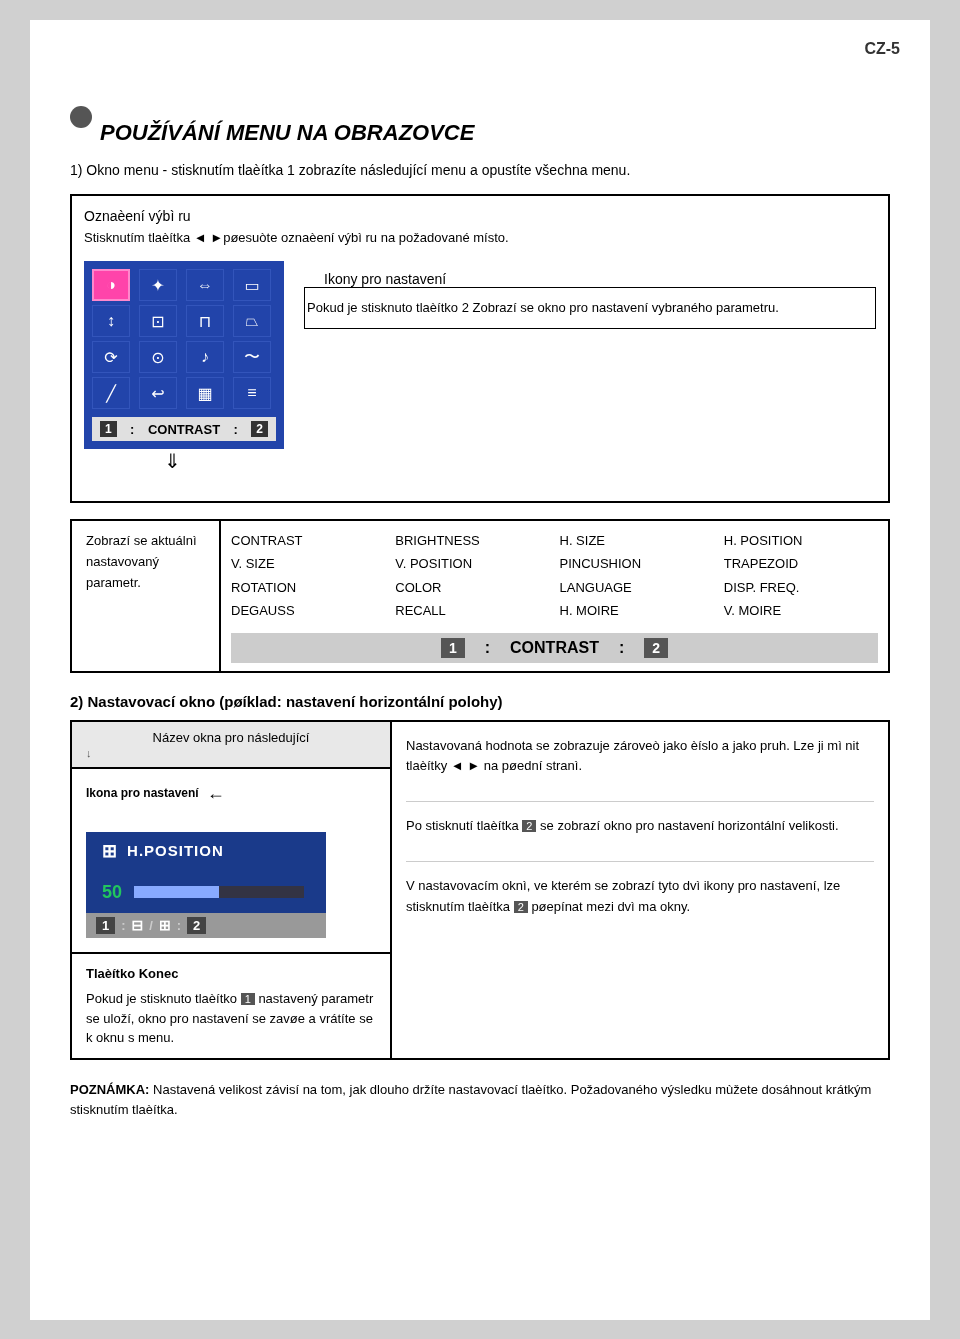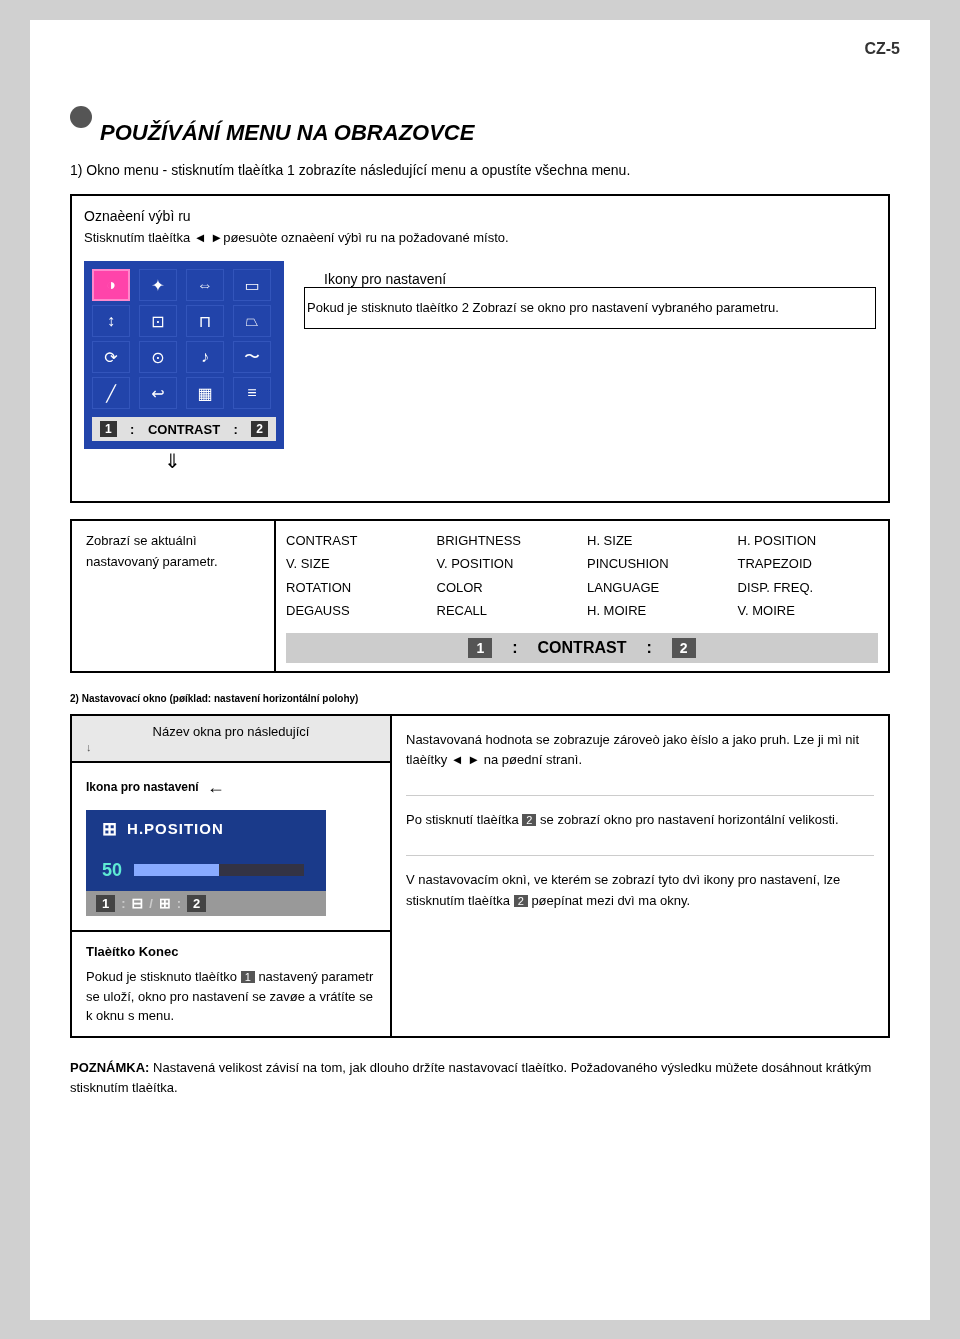--- a/index.html
+++ b/index.html
@@ -135,21 +135,21 @@
     
     .params-area {
       display: flex;
       margin: 10px 0 0 0;
       border: 2px solid #000;
     }
     .params-left {
       border-right: 2px solid #000;
       padding: 10px 14px;
       font-size: 13px;
-      width: 204px;
+      width: 149px;
       flex-shrink: 0;
     }
     .params-right {
       flex: 1;
       padding: 8px 10px;
     }
     .params-columns {
       display: grid;
       grid-template-columns: repeat(4, 1fr);
       gap: 0 10px;
@@ -178,21 +178,21 @@
       font-size: 14px;
     }
     .params-bottom-bar .colon-box2 {
       background: #555;
       color: white;
       padding: 2px 8px;
       font-size: 14px;
     }
     
     .section2-title {
-      font-size: 10px;
+      font-size: 15px;
       font-weight: bold;
       margin: 20px 0 10px 0;
     }
     .section2-content {
       display: flex;
       gap: 0;
       border: 2px solid #000;
     }
     .section2-left {
       width: 320px;
@@ -229,21 +229,21 @@
     .hposition-icon {
       font-size: 18px;
     }
     .hposition-title {
       font-size: 15px;
       font-weight: bold;
       letter-spacing: 1px;
     }
     .hposition-value-bar {
       background: #1a3a8a;
-      color: #5eead4;
+      color: #22c55e;
       padding: 6px 16px;
       display: flex;
       align-items: center;
       gap: 6px;
       font-size: 14px;
     }
     .value-number {
       font-size: 18px;
       font-weight: bold;
     }
@@ -469,21 +469,21 @@
 
     <div class="section2-left">
 
       <div class="naziv-box">
         <span>Název okna pro následující</span>
         <div style="font-size: 11px; text-align:left; margin-top:2px; color:#555;">↓</div>
       </div>
 
       <div class="icon-display-area">
 
-        <div style="display:flex; align-items: center; gap:8px; margin-bottom: 4px;">
+        <div style="display:flex; align-items: center; gap:8px; margin-bottom: 20px;">
           <span style="font-size:12px; font-weight:bold;">Ikona pro nastavení</span>
           <span style="font-size:18px;">←</span>
         </div>
 
         <div style="background:#1a3a8a; width:240px;">
           <div class="hposition-box">
             <span class="hposition-icon">⊞</span>
             <span class="hposition-title">H.POSITION</span>
           </div>
           <div class="hposition-value-bar">

